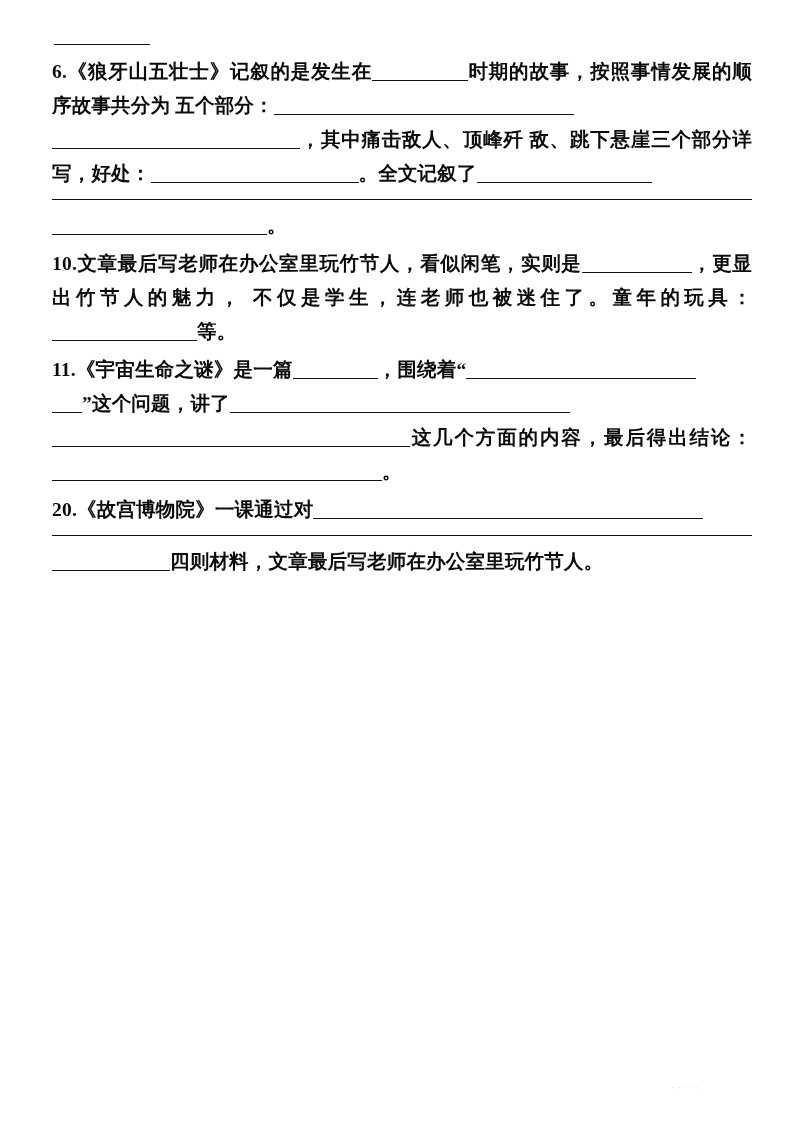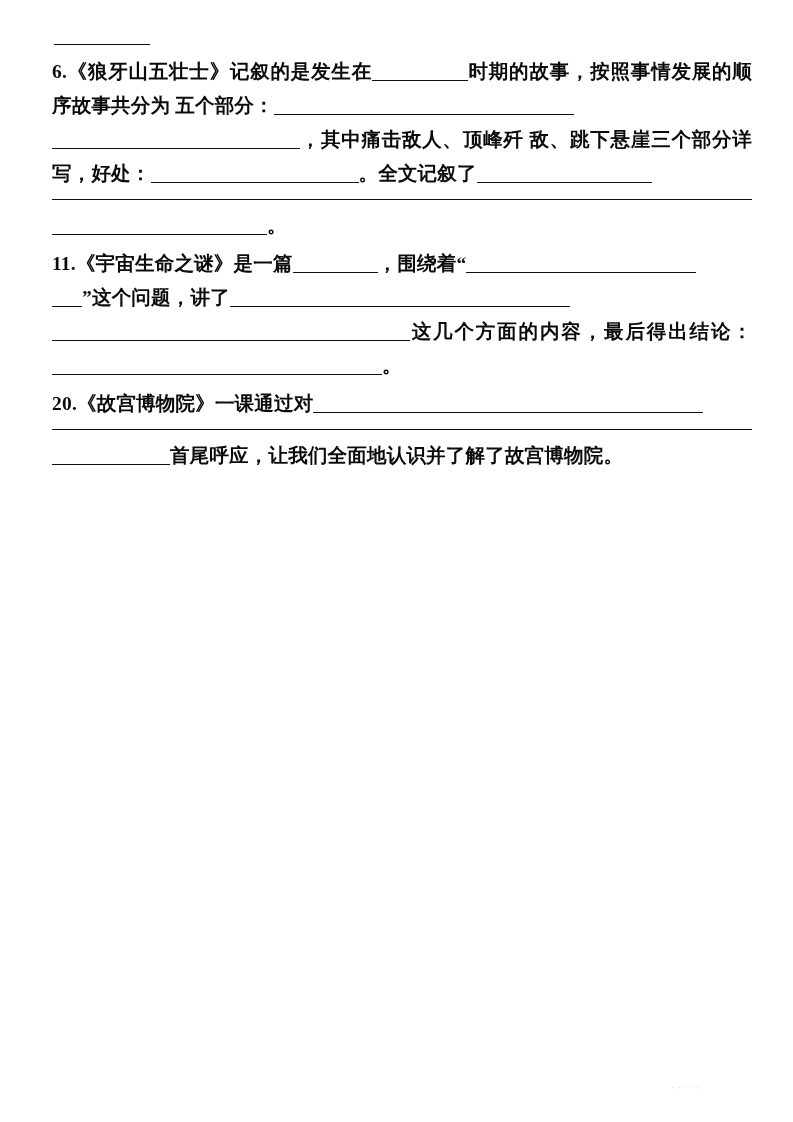--- a/index.html
+++ b/index.html
@@ -70,18 +70,19 @@
   }
 </style>
 </head>
 <body>
 
 <div class="page">
   <div class="sheet">
     <span class="topstub"></span>
     <div id="questions">
         <p class="q"><span>6.</span><span>《狼牙山五壮士》记叙的是发生在</span><span class="blank" style="width: 96px;"></span><span>时期的故事，按照事情发展的顺序故事共分为 五个部分：</span><span class="blank" style="width: 300px;"></span><br><span class="blank" style="width: 248px;"></span><span>，其中痛击敌人、顶峰歼 敌、跳下悬崖三个部分详写，好处：</span><span class="blank" style="width: 208px;"></span><span>。全文记叙了</span><span class="blank" style="width: 175px;"></span><span class="fullrule"></span><span class="blank" style="width: 215px;"></span><span>。</span></p>
+        <p class="q"><span>10.</span><span>文章最后写老师在办公室里玩竹节人，看似闲笔，实则是</span><span class="blank" style="width: 110px;"></span><span>，更显出竹节人的魅力， 不仅是学生，连老师也被迷住了。童年的玩具：</span><span class="blank" style="width: 145px;"></span><span>等。</span></p>
         <p class="q"><span>11.</span><span>《宇宙生命之谜》是一篇</span><span class="blank" style="width: 85px;"></span><span>，围绕着“</span><span class="blank" style="width: 230px;"></span><br><span class="blank" style="width: 30px;"></span><span>”这个问题，讲了</span><span class="blank" style="width: 340px;"></span><br><span class="blank" style="width: 358px;"></span><span>这几个方面的内容，最后得出结论：</span><span class="blank" style="width: 330px;"></span><span>。</span></p>
-        <p class="q"><span>20.</span><span>《故宫博物院》一课通过对</span><span class="blank" style="width: 390px;"></span><span class="fullrule"></span><span class="blank" style="width: 118px;"></span><span>首尾呼应，让我们全面地认识并了解了故宫博物院。</span></p>
+        <p class="q"><span>20.</span><span>《故宫博物院》一课通过对</span><span class="blank" style="width: 390px;"></span><span class="fullrule"></span><span class="blank" style="width: 118px;"></span><span>四则材料，文章最后写老师在办公室里玩竹节人。</span></p>
       </div>
   </div>
   <div class="watermark">·····</div>
 </div>
 
 </body></html>

